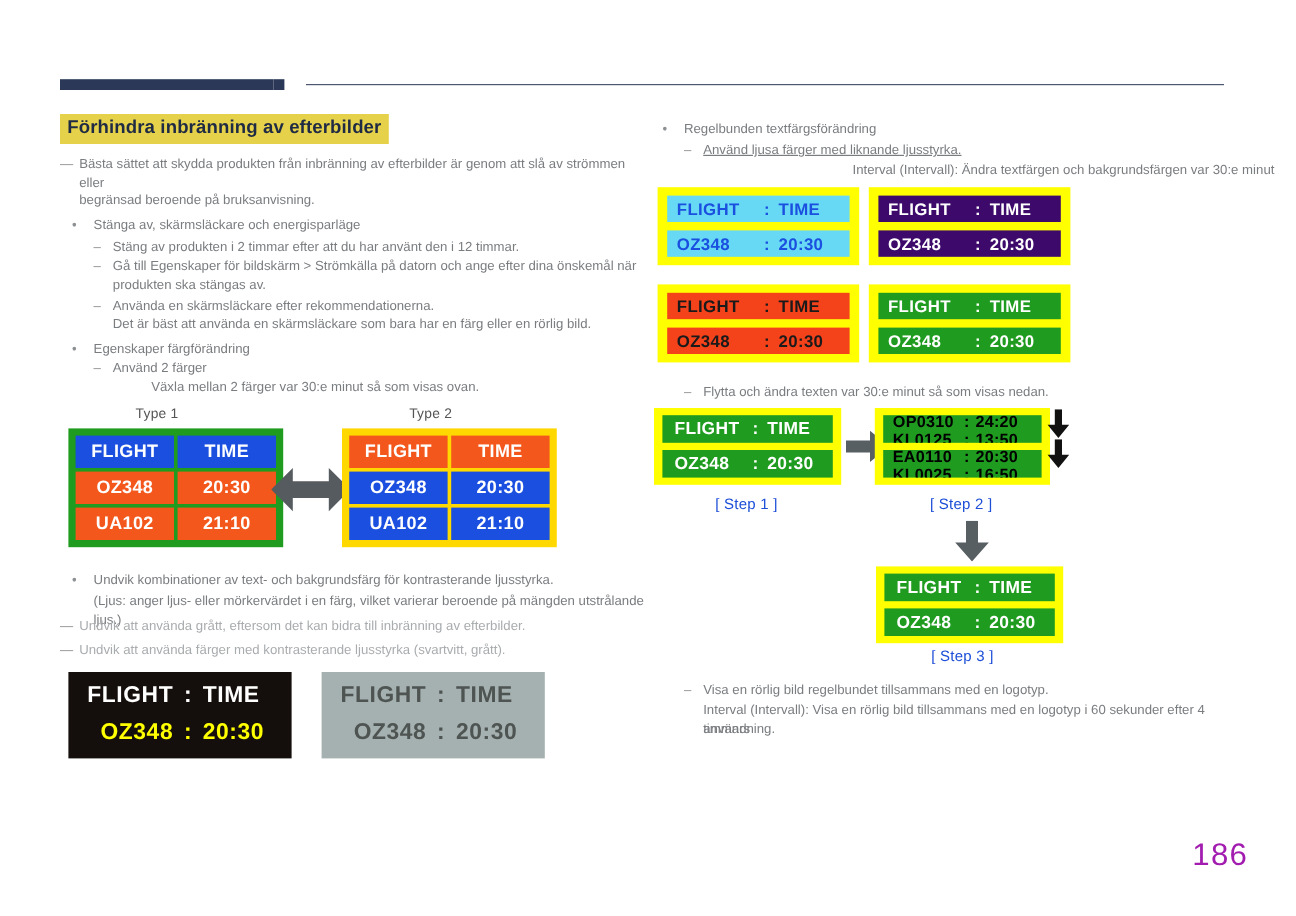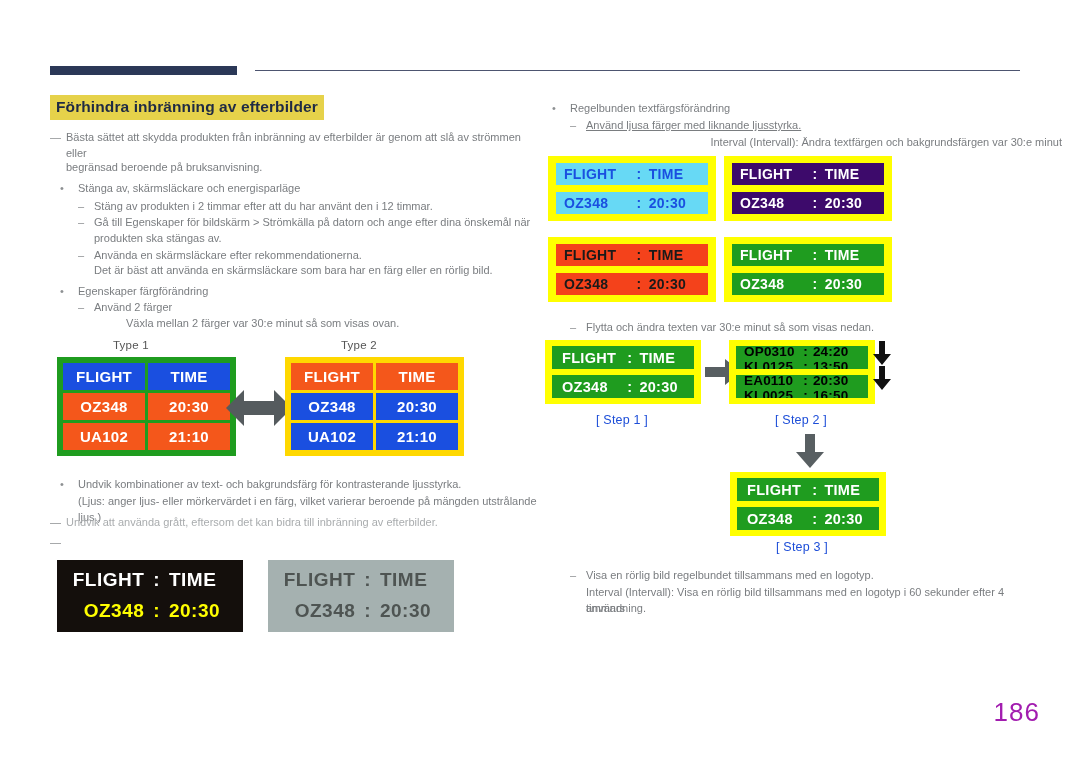--- a/index.html
+++ b/index.html
@@ -173,20 +173,21 @@
   </div>
 
   <div class="bullet" style="left:60px;top:477px;">•</div>
   <div class="txt" style="left:78px;top:477px;width:470px;">Undvik kombinationer av text- och bakgrundsfärg för kontrasterande ljusstyrka.</div>
   <div class="txt" style="left:78px;top:494px;width:480px;">(Ljus: anger ljus- eller mörkervärdet i en färg, vilket varierar beroende på mängden utstrålande ljus.)</div>
 
   <div class="emdash" style="left:50px;top:515px;">—</div>
   <div class="txt" style="left:66px;top:515px;width:470px;color:#a9acae;">Undvik att använda grått, eftersom det kan bidra till inbränning av efterbilder.</div>
 
   <div class="emdash" style="left:50px;top:535px;">—</div>
+  <div class="txt" style="left:66px;top:535px;width:470px;color:#a9acae;">Undvik att använda färger med kontrasterande ljusstyrka (svartvitt, grått).</div>
 
   <div class="panel" id="panel-black" style="left:57px;top:560px;width:186px;height:72px;background:#140f0c;padding:4px 0 0 0;">
     <div class="pline" style="color:#ffffff;">
       <span class="pc1">FLIGHT</span>
       <span class="pcolon">:</span>
       <span class="pc2">TIME</span>
     </div>
     <div class="pline" style="color:#ffff00;">
       <span class="pc1">OZ348</span>
       <span class="pcolon">:</span>

